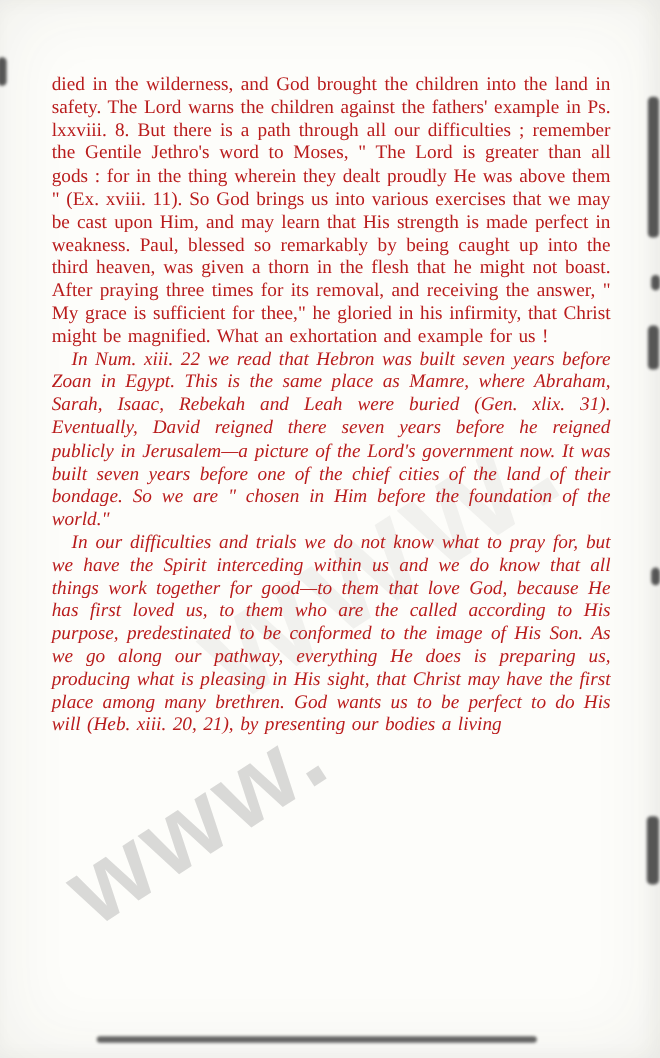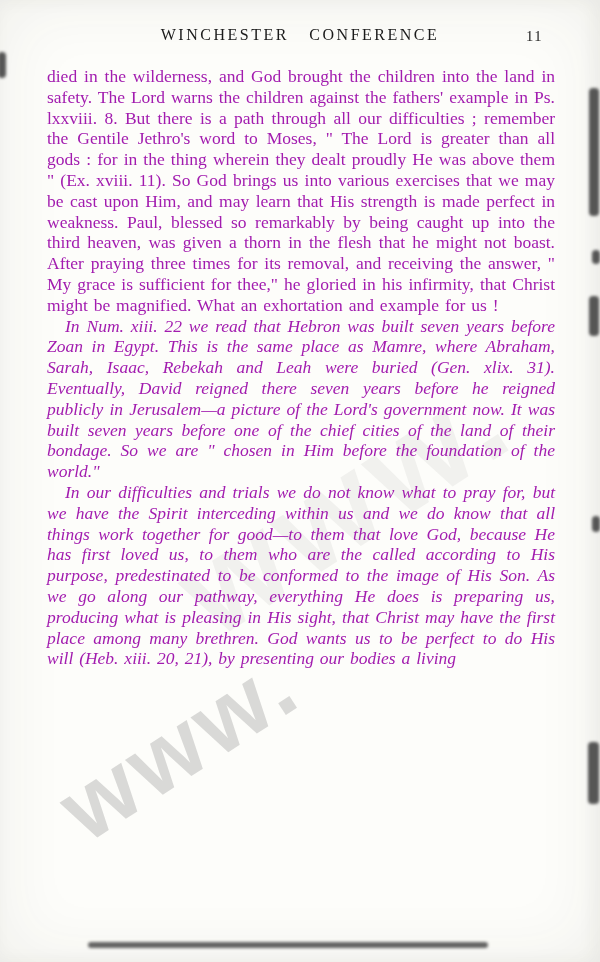--- a/index.html
+++ b/index.html
@@ -49,21 +49,21 @@
     left: 47px;
     width: 508px;
     z-index: 2;
   }
   .para {
     margin: 0;
     text-align: justify;
     font-size: 17.5px;
     line-height: 20.8px;
     word-spacing: 1.5px;
-    color: #a21caf;
+    color: #b91c1c;
   }
   .para.indent { text-indent: 18px; font-style: italic; }
 
   
   .watermark, .watermark-ghost {
     position: absolute;
     font-family: "Liberation Sans", sans-serif;
     font-weight: bold;
     pointer-events: none;
     white-space: nowrap;
@@ -108,24 +108,20 @@
   .art-topleft { left: -2px;  top: 52px;  width: 8px;  height: 26px; }
 </style>
 </head>
 <body>
 
 <div class="page">
 
   <div class="watermark-ghost">www.</div>
   <div class="watermark">www.</div>
 
-  <header class="header">
-    <span class="running-title">WINCHESTER CONFERENCE</span>
-    <span class="page-number">11</span>
-  </header>
 
   <main class="text-block">
     <p class="para no-indent">died in the wilderness, and God brought the children into the land in safety.  The Lord warns the children against the fathers' example in Ps. lxxviii. 8.  But there is a path through all our difficulties ; remember the Gentile Jethro's word to Moses, " The Lord is greater than all gods :  for in the thing wherein they dealt proudly He was above them " (Ex. xviii. 11).  So God brings us into various exercises that we may be cast upon Him, and may learn that His strength is made perfect in weakness.  Paul, blessed so remarkably by being caught up into the third heaven, was given a thorn in the flesh that he might not boast.  After praying three times for its removal, and receiving the answer, " My grace is sufficient for thee," he gloried in his infirmity, that Christ might be magnified.  What an exhortation and example for us !</p>
     <p class="para indent">In Num. xiii. 22 we read that Hebron was built seven years before Zoan in Egypt.  This is the same place as Mamre, where Abraham, Sarah, Isaac, Rebekah and Leah were buried (Gen. xlix. 31).  Eventually, David reigned there seven years before he reigned publicly in Jerusalem—a picture of the Lord's government now. It was built seven years before one of the chief cities of the land of their bondage.  So we are " chosen in Him before the foundation of the world."</p>
     <p class="para indent">In our difficulties and trials we do not know what to pray for, but we have the Spirit interceding within us and we do know that all things work together for good—to them that love God, because He has first loved us, to them who are the called according to His purpose, predestinated to be conformed to the image of His Son.  As we go along our pathway, everything He does is preparing us, producing what is pleasing in His sight, that Christ may have the first place among many brethren.  God wants us to be perfect to do His will (Heb. xiii. 20, 21), by presenting our bodies a living</p>
   </main>
 
   <div class="art art-right-1"></div>
   <div class="art art-right-2"></div>
   <div class="art art-right-3"></div>

